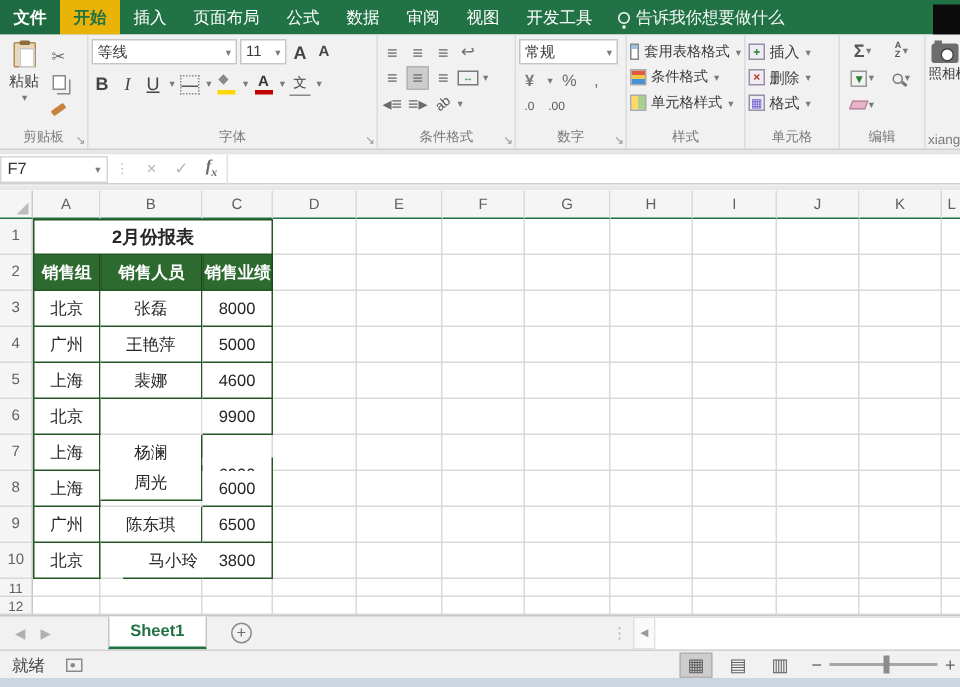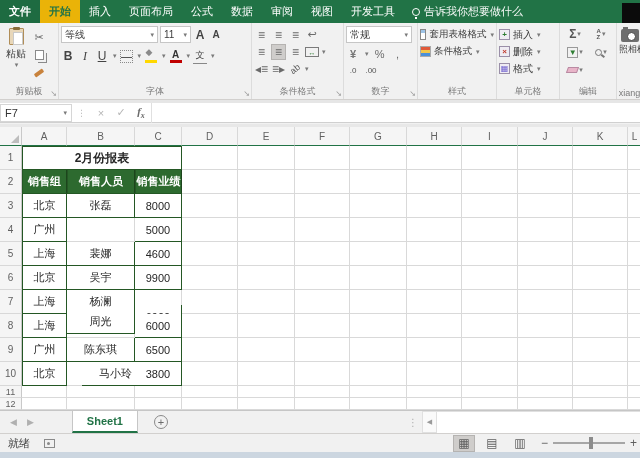--- a/index.html
+++ b/index.html
@@ -282,20 +282,25 @@
     <div class="rgroup g-style">
       <div id="style-items">
           <div class="style-item">
             <span class="ft-ic"></span>
             <span>套用表格格式</span>
             <span class="dd">▾</span>
           </div>
           <div class="style-item">
             <span class="cf-ic"></span>
             <span>条件格式</span>
+            <span class="dd">▾</span>
+          </div>
+          <div class="style-item">
+            <span class="cs-ic"></span>
+            <span>单元格样式</span>
             <span class="dd">▾</span>
           </div>
         </div>
       <div class="rgroup-label">样式</div>
     </div>
 
     <div class="rgroup g-cells">
       <div id="cell-items">
           <div class="cell-item">
             <span class="ins-ic">+</span>
@@ -418,26 +423,26 @@
       <div class="hline" style="top: 270px; left: 22px; width: 618px;"></div>
       <div class="hline" style="top: 282px; left: 22px; width: 618px;"></div>
       <div class="tbl-cell tbl-title" style="left: 22px; top: 19px; width: 160px; height: 24px;">2月份报表</div>
       <div class="tbl-cell tbl-hdr" style="left: 22px; top: 43px; width: 45px; height: 24px;">销售组</div>
       <div class="tbl-cell tbl-hdr" style="left: 67px; top: 43px; width: 68px; height: 24px;">销售人员</div>
       <div class="tbl-cell tbl-hdr" style="left: 135px; top: 43px; width: 47px; height: 24px;">销售业绩</div>
       <div class="tbl-cell tbl-data-first" style="left: 22px; top: 67px; width: 45px; height: 24px;">北京</div>
       <div class="tbl-cell" style="left: 67px; top: 67px; width: 68px; height: 24px;">张磊</div>
       <div class="tbl-cell" style="left: 135px; top: 67px; width: 47px; height: 24px;">8000</div>
       <div class="tbl-cell tbl-data-first" style="left: 22px; top: 91px; width: 45px; height: 24px;">广州</div>
+      <div class="tbl-cell" style="left: 67px; top: 91px; width: 68px; height: 24px;">王艳萍</div>
       <div class="tbl-cell" style="left: 135px; top: 91px; width: 47px; height: 24px;">5000</div>
       <div class="tbl-cell tbl-data-first" style="left: 22px; top: 115px; width: 45px; height: 24px;">上海</div>
       <div class="tbl-cell" style="left: 67px; top: 115px; width: 68px; height: 24px;">裴娜</div>
       <div class="tbl-cell" style="left: 135px; top: 115px; width: 47px; height: 24px;">4600</div>
       <div class="tbl-cell tbl-data-first" style="left: 22px; top: 139px; width: 45px; height: 24px;">北京</div>
-      <div class="tbl-cell" style="left: 67px; top: 139px; width: 68px; height: 24px;">吴宇</div>
       <div class="tbl-cell" style="left: 135px; top: 139px; width: 47px; height: 24px;">9900</div>
       <div class="tbl-cell tbl-data-first" style="left: 22px; top: 163px; width: 45px; height: 24px;">上海</div>
       <div class="tbl-cell" style="left: 67px; top: 163px; width: 68px; height: 24px;">杨澜</div>
       <div class="tbl-cell" style="left: 135px; top: 178px; width: 47px; height: 24px;">6900</div>
       <div class="tbl-cell tbl-data-first" style="left: 22px; top: 187px; width: 45px; height: 24px;">上海</div>
       <div class="tbl-cell" style="left: 67px; top: 183px; width: 68px; height: 24px; text-align: center;">周光</div>
       <div class="tbl-cell" style="left: 135px; top: 187px; width: 47px; height: 24px;">6000</div>
       <div class="tbl-cell tbl-data-first" style="left: 22px; top: 211px; width: 45px; height: 24px;">广州</div>
       <div class="tbl-cell" style="left: 67px; top: 211px; width: 68px; height: 24px;">陈东琪</div>
       <div class="tbl-cell" style="left: 135px; top: 211px; width: 47px; height: 24px;">6500</div>

